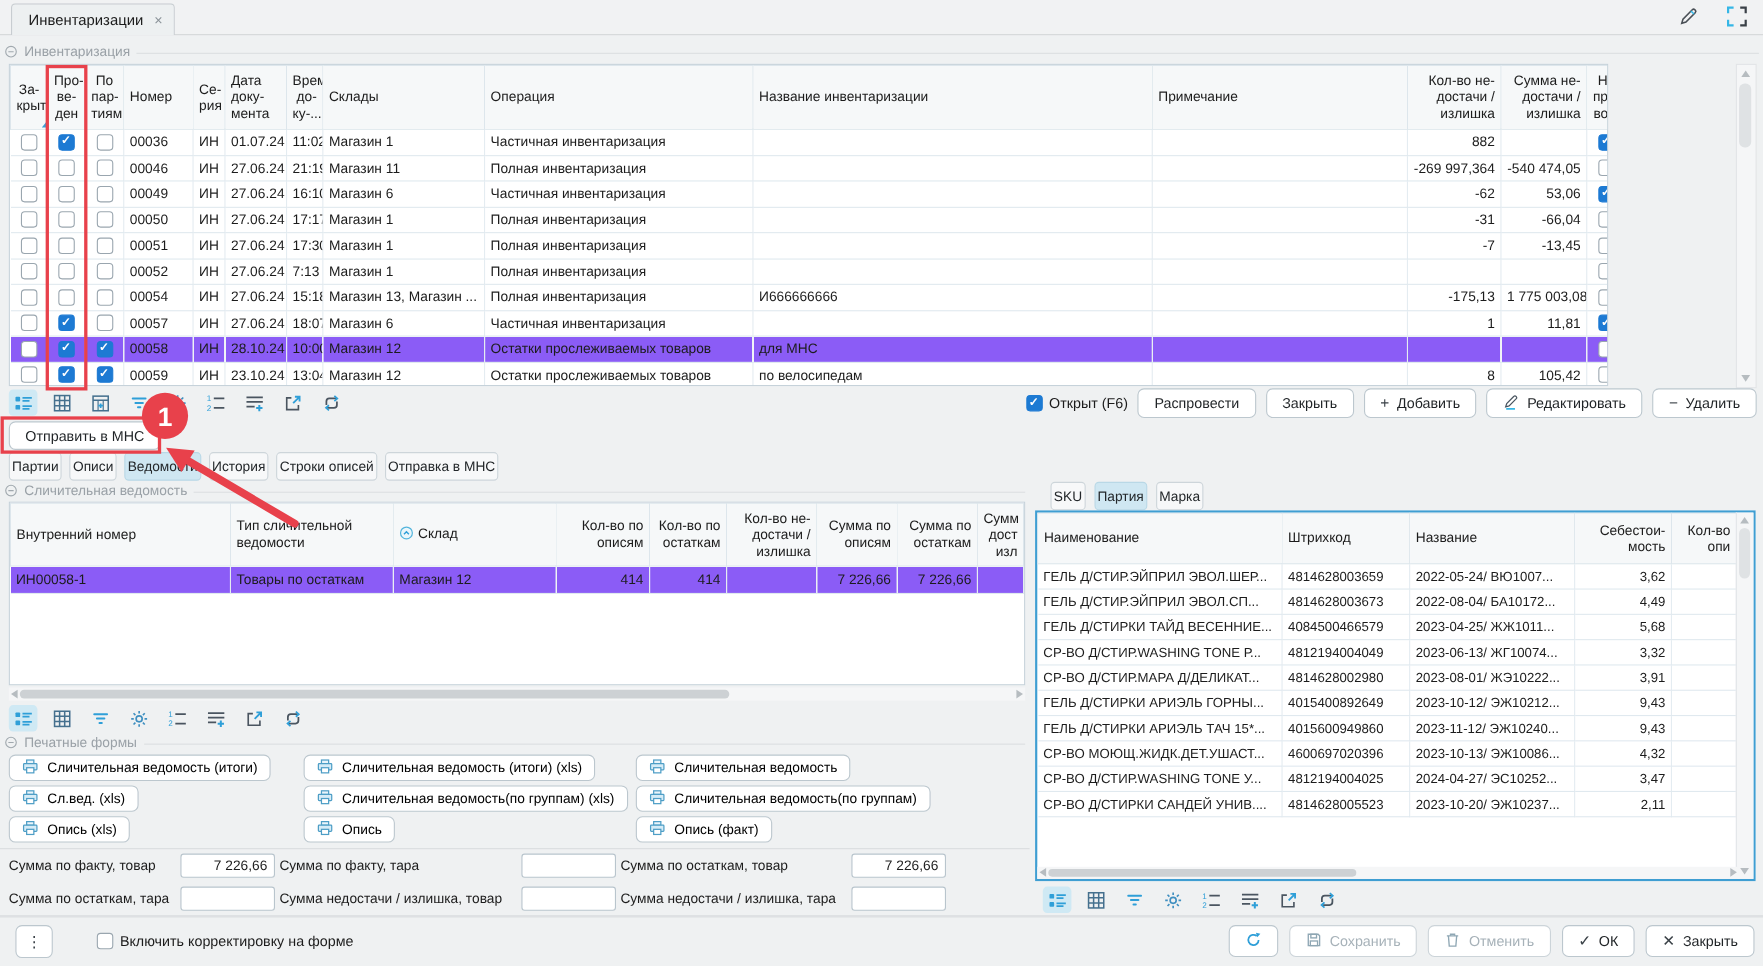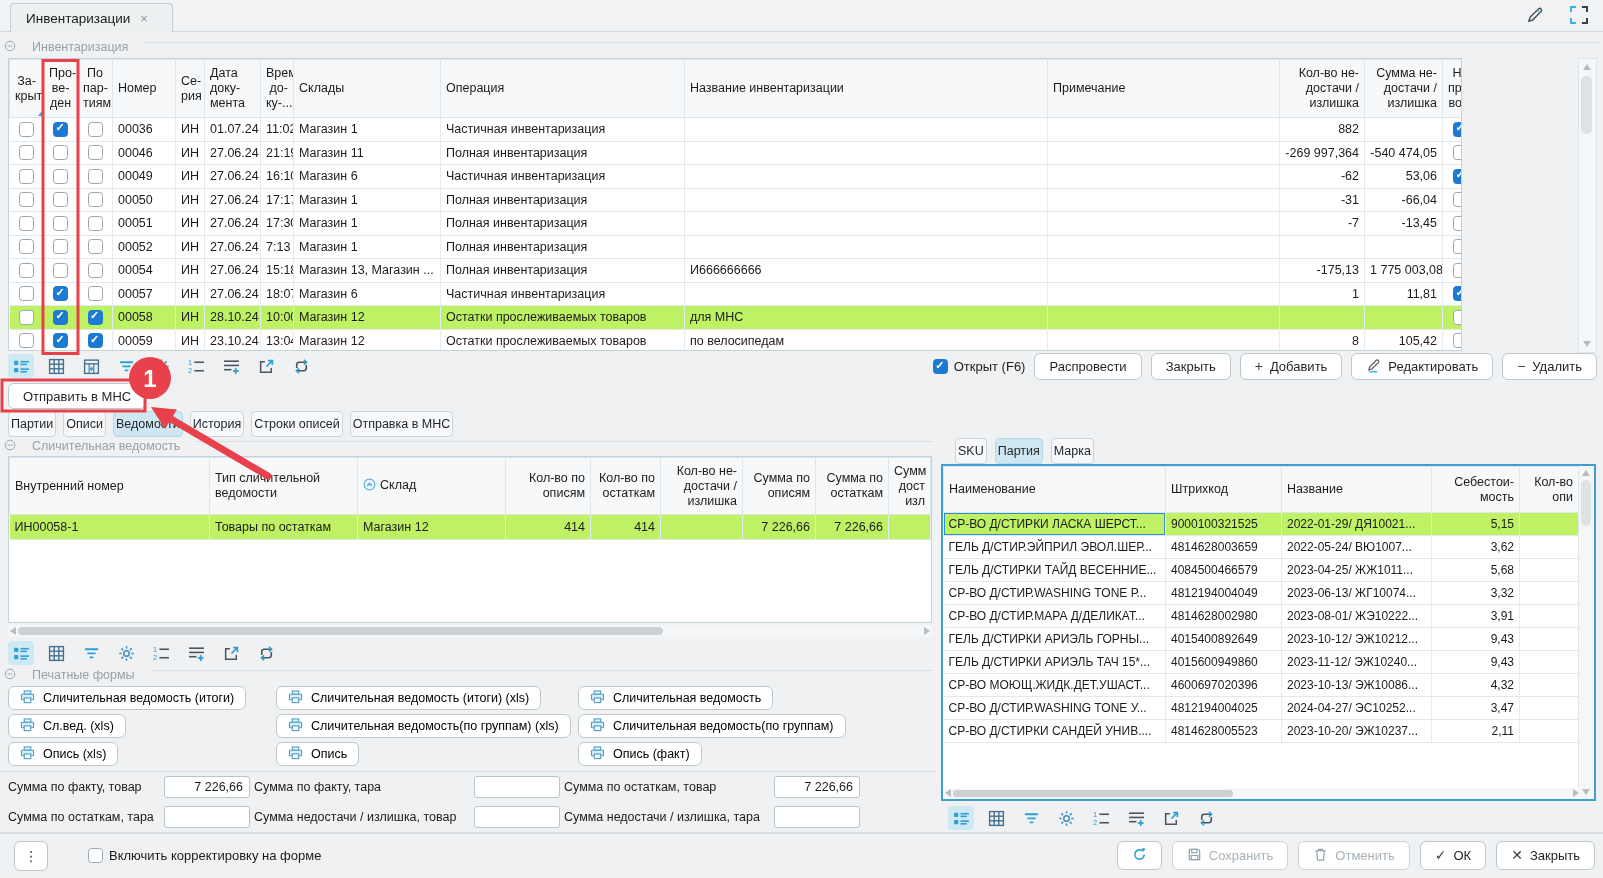--- a/index.html
+++ b/index.html
@@ -2,46 +2,46 @@
 <html><head>
 <meta charset="utf-8">
 <style>
   html,body{margin:0;padding:0}
   body{width:1603px;height:878px;position:relative;overflow:hidden;background:#eff1f2;
        font-family:"Liberation Sans", sans-serif;color:#1c1c1c;-webkit-font-smoothing:antialiased}
 
   
   #tabbar{position:absolute;left:0;top:0;width:100%;height:31px;background:#f1f2f3;border-bottom:1px solid #d4d7d9}
   .tab{position:absolute;left:10px;top:3px;height:28px;display:flex;align-items:center;gap:7px;
-       padding:0 24px 0 8px;background:#edf0f1;border:1px solid #c8cdd1;border-bottom:none;
+       padding:0 10px 0 8px;background:#edf0f1;border:1px solid #c8cdd1;border-bottom:none;
        border-radius:4px 4px 0 0;font-size:13.5px}
   .tab .tclose{color:#8a9298;font-size:13px;margin-left:3px}
   #top-icons{position:absolute;right:14px;top:5px;display:flex;gap:24px;align-items:center}
   #top-icons svg{width:20px;height:20px}
 
   
-  .group-label{position:absolute;display:flex;align-items:flex-start;gap:16px;color:#9aa1a7;font-size:12.5px}
+  .group-label{position:absolute;display:flex;align-items:center;gap:6px;color:#9aa1a7;font-size:12.5px}
   .group-label .line{flex:1;border-top:1px solid #dcdfe1;margin-top:2px}
   .group-label svg{width:12px;height:12px}
 
   
   .twrap{position:absolute;background:#fff;border:1px solid #c6d2da;overflow:hidden;box-sizing:border-box}
   table.grid{border-collapse:collapse;table-layout:fixed;width:100%;font-size:12.5px;color:#1c1c1c}
   .grid th{background:#f6f8f9;font-weight:400;border:1px solid #dde6ec;padding:1px 5px;
            line-height:1.2;vertical-align:middle;text-align:left;overflow:hidden;position:relative}
   .grid td{border-right:1px solid #e4ecf1;border-bottom:1px solid #e0e9ef;padding:0 5px;
            white-space:nowrap;overflow:hidden}
   .grid .c{text-align:center}.grid .r{text-align:right}
   #mt .grid th{height:55px}
   #mt .grid td{height:22.5px}
   #ved-wrap .grid th{height:54px}
   #ved-wrap .grid td{height:24px}
   #sku-wrap .grid th{height:43px}
   #sku-wrap .grid td{height:22px;font-size:12px}
-  tr.sel td{background:#bef264}
+  tr.sel td{background:#8b5cf6}
   td.focuscell{box-shadow:inset 0 0 0 1px #2e8fd0}
   .sorttri{position:absolute;left:28px;bottom:1px;width:0;height:0;
            border-left:4px solid transparent;border-right:4px solid transparent;border-bottom:5px solid #3aa1d8}
   th .hsort{display:inline-block;vertical-align:-2px;margin-right:4px}
   th .hsort svg{width:13px;height:13px}
 
   
   .cb{display:inline-block;width:15px;height:15px;border:1.5px solid #9aa6af;border-radius:3.5px;
       background:#fff;vertical-align:middle;position:relative;box-sizing:border-box}
   .cb.on{background:#1d7ad3;border-color:#1d7ad3}
@@ -827,32 +827,32 @@
       <thead id="sku-head">
           <tr>
             <th>Наименование</th>
             <th>Штрихкод</th>
             <th>Название</th>
             <th class="r">Себестои-мость</th>
             <th class="r">Кол-во опи</th>
           </tr>
         </thead>
       <tbody id="sku-body">
-          <tr class="sel">
-            <td class="focuscell">СР-ВО Д/СТИРКИ ЛАСКА ШЕРСТ...</td>
-            <td>9000100321525</td>
-            <td>2022-01-29/ ДЯ10021...</td>
-            <td class="r">5,15</td>
-            <td class="r"></td>
-          </tr>
           <tr>
             <td>ГЕЛЬ Д/СТИР.ЭЙПРИЛ ЭВОЛ.ШЕР...</td>
             <td>4814628003659</td>
             <td>2022-05-24/ ВЮ1007...</td>
             <td class="r">3,62</td>
+            <td class="r"></td>
+          </tr>
+          <tr>
+            <td>ГЕЛЬ Д/СТИР.ЭЙПРИЛ ЭВОЛ.СП...</td>
+            <td>4814628003673</td>
+            <td>2022-08-04/ БА10172...</td>
+            <td class="r">4,49</td>
             <td class="r"></td>
           </tr>
           <tr>
             <td>ГЕЛЬ Д/СТИРКИ ТАЙД ВЕСЕННИЕ...</td>
             <td>4084500466579</td>
             <td>2023-04-25/ ЖЖ1011...</td>
             <td class="r">5,68</td>
             <td class="r"></td>
           </tr>
           <tr>

